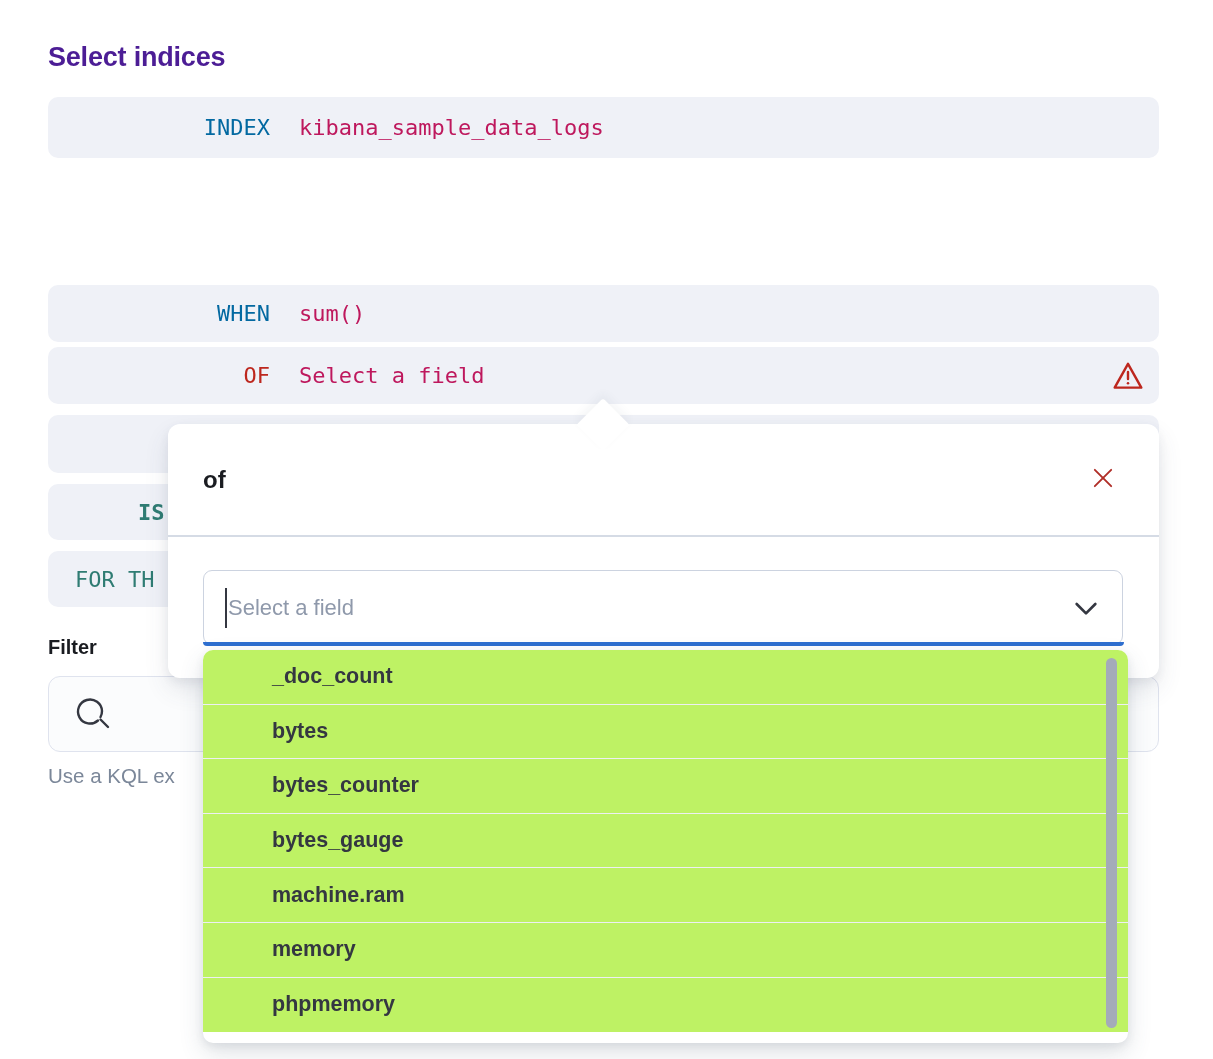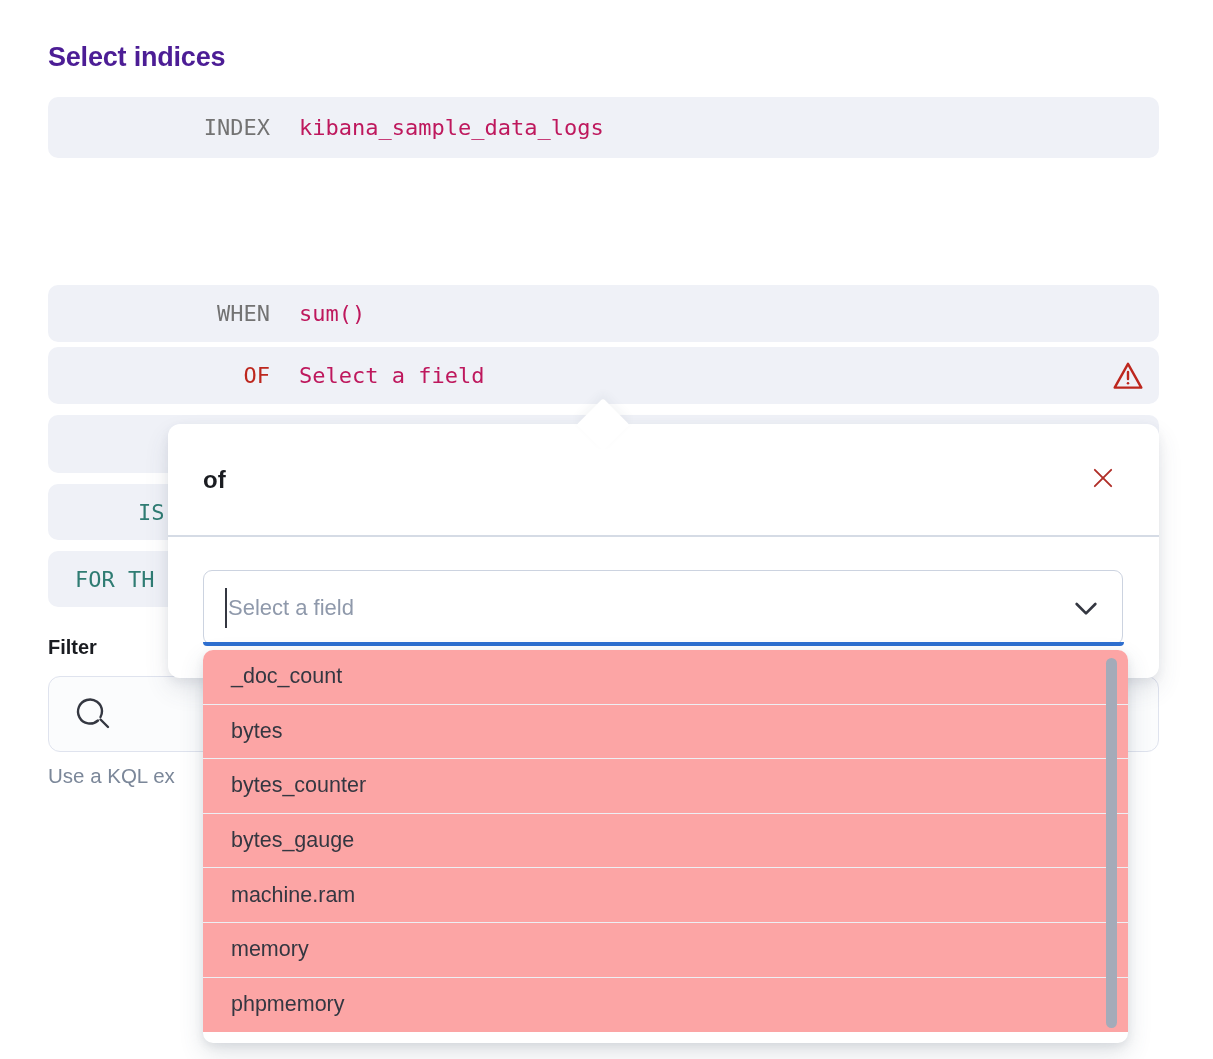--- a/index.html
+++ b/index.html
@@ -11,32 +11,32 @@
   .section-title { position: absolute; left: 48px; font-size: 27px; font-weight: 700;
     color: #4c1d95; letter-spacing: -0.2px; }
   #title-indices { top: 42px; }
   #title-condition { top: 222px; }
 
   
   .expr-bar { position: absolute; left: 48px; width: 1111px; background: #eff1f7;
     border-radius: 10px; display: flex; align-items: center;
     font-family: "DejaVu Sans Mono", monospace; font-size: 22px; cursor: pointer; }
   .expr-bar .kw { display: inline-block; width: 222px; text-align: right;
-    color: #737373; white-space: pre; }
+    color: #0369a1; white-space: pre; }
   .expr-bar .kw.danger { color: #bd271e; }
   .expr-bar .val { margin-left: 29px; color: #be185d; white-space: pre; }
   #bar-index { top: 97px;  height: 61px; }
   #bar-when  { top: 285px; height: 57px; }
   #bar-of    { top: 347px; height: 57px; }
   #bar-over  { top: 415px; height: 58px; }
   #bar-is    { top: 484px; height: 56px; }
   #bar-last  { top: 551px; height: 56px; }
   #bar-is .kw-frag, #bar-last .kw-frag { position: absolute; color: #2f7c73;
     top: 50%; transform: translateY(-50%); white-space: pre; }
-  #bar-is .kw-frag { left: 90px; }
+  #bar-is .kw-frag { left: 90px; font-weight: bold; }
   #bar-last .kw-frag { left: 27px; }
   .warn-icon { position: absolute; right: 14px; top: 50%; transform: translateY(-50%);
     width: 34px; height: 34px; }
 
   
   #filter-label { position: absolute; left: 48px; top: 636px; font-size: 20px;
     font-weight: 700; color: #1a1c21; }
   #search-input { position: absolute; left: 48px; top: 676px; width: 1111px; height: 76px;
     background: #fbfcfd; border: 1.5px solid #dfe3ee; border-radius: 12px; cursor: text; }
   #search-input .search-icon { position: absolute; left: 24px; top: 50%;
@@ -71,22 +71,22 @@
     transform: translateY(-50%); font-size: 22px; color: #8f99ab; }
   #combobox-chevron { position: absolute; right: 20px; top: 50%; transform: translateY(-50%);
     width: 32px; height: 32px; background: none; border: none; cursor: pointer; padding: 0; }
 
   
   #field-dropdown { position: absolute; left: 203px; top: 650px; width: 925px; height: 393px;
     background: #ffffff; border-radius: 10px; z-index: 20; overflow: hidden;
     box-shadow: 0 10px 24px rgba(65,78,101,.16), 0 3px 8px rgba(65,78,101,.10); }
   #field-dropdown ul { list-style: none; }
   #field-dropdown li { height: 54.6px; border-bottom: 1.5px solid #edeff4;
-    display: flex; align-items: center; padding-left: 28px; font-size: 21.5px;
-    color: #343741; cursor: pointer; background: #fca5a5; }
+    display: flex; align-items: center; padding-left: 69px; font-size: 21.5px;
+    color: #343741; cursor: pointer; background: #bef264; font-weight: bold; }
   #field-dropdown li:last-child { border-bottom: none; }
   #dropdown-scrollbar { position: absolute; right: 11px; top: 8px; width: 11px;
     height: 370px; border-radius: 6px; background: #a4abb9; cursor: pointer; }
 </style>
 </head>
 <body>
 
 <div class="stage">
 
   <h2 class="section-title" id="title-indices">Select indices</h2>

